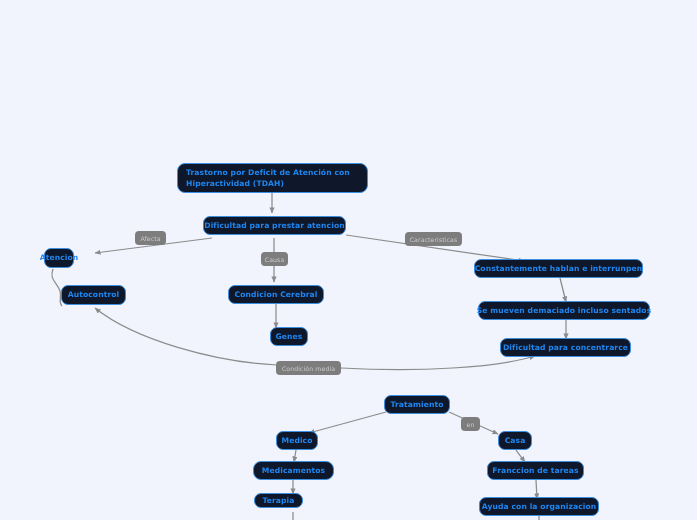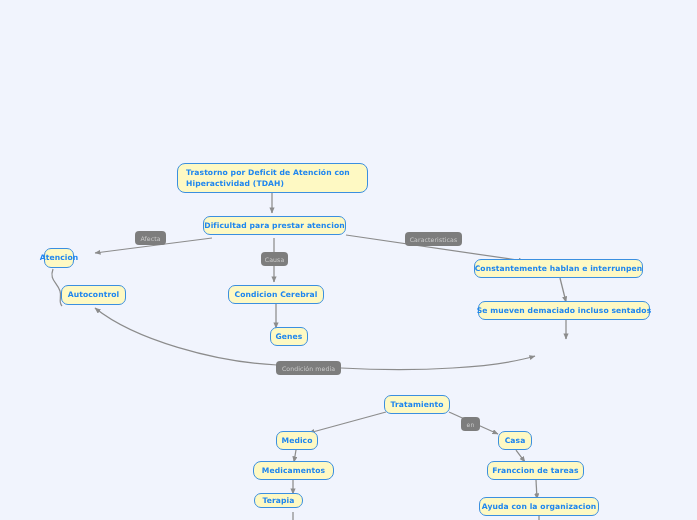--- a/index.html
+++ b/index.html
@@ -9,21 +9,21 @@
     font-family:"DejaVu Sans", sans-serif;
     overflow:hidden;
     position:relative;
   }
   #canvas{position:absolute;left:0;top:0;width:697px;height:520px;}
   svg.edges{position:absolute;left:0;top:0;width:697px;height:520px;pointer-events:none;}
 
   .node{
     position:absolute;
     box-sizing:border-box;
-    background:#fef9c3;
+    background:#0f172a;
     border:1.6px solid #3b8fe0;
     border-radius:7px;
     color:#1f86ef;
     font-weight:bold;
     font-size:7.6px;
     line-height:10px;
     display:flex;
     align-items:center;
     justify-content:center;
     text-align:center;
@@ -115,20 +115,21 @@
   <div class="node" style="left:61px;top:285px;width:65px;height:20px;">Autocontrol</div>
 
   <div class="node" style="left:228px;top:285px;width:96px;height:19px;">Condicion Cerebral</div>
 
   <div class="node" style="left:270px;top:327px;width:38px;height:19px;">Genes</div>
 
   <div class="node" style="left:474px;top:259px;width:169px;height:19px;">Constantemente hablan e interrunpen</div>
 
   <div class="node" style="left:478px;top:301px;width:172px;height:19px;">Se mueven demaciado incluso sentados</div>
 
+  <div class="node" style="left:500px;top:338px;width:131px;height:19px;">Dificultad para concentrarce</div>
 
   <div class="node" style="left:384px;top:395px;width:66px;height:19px;">Tratamiento</div>
 
   <div class="node" style="left:276px;top:431px;width:42px;height:19px;">Medico</div>
 
   <div class="node" style="left:253px;top:461px;width:81px;height:19px;border-radius:8px;">Medicamentos</div>
 
   <div class="node" style="left:254px;top:493px;width:49px;height:15px;">Terapia</div>
 
   <div class="node" style="left:498px;top:431px;width:34px;height:19px;">Casa</div>

